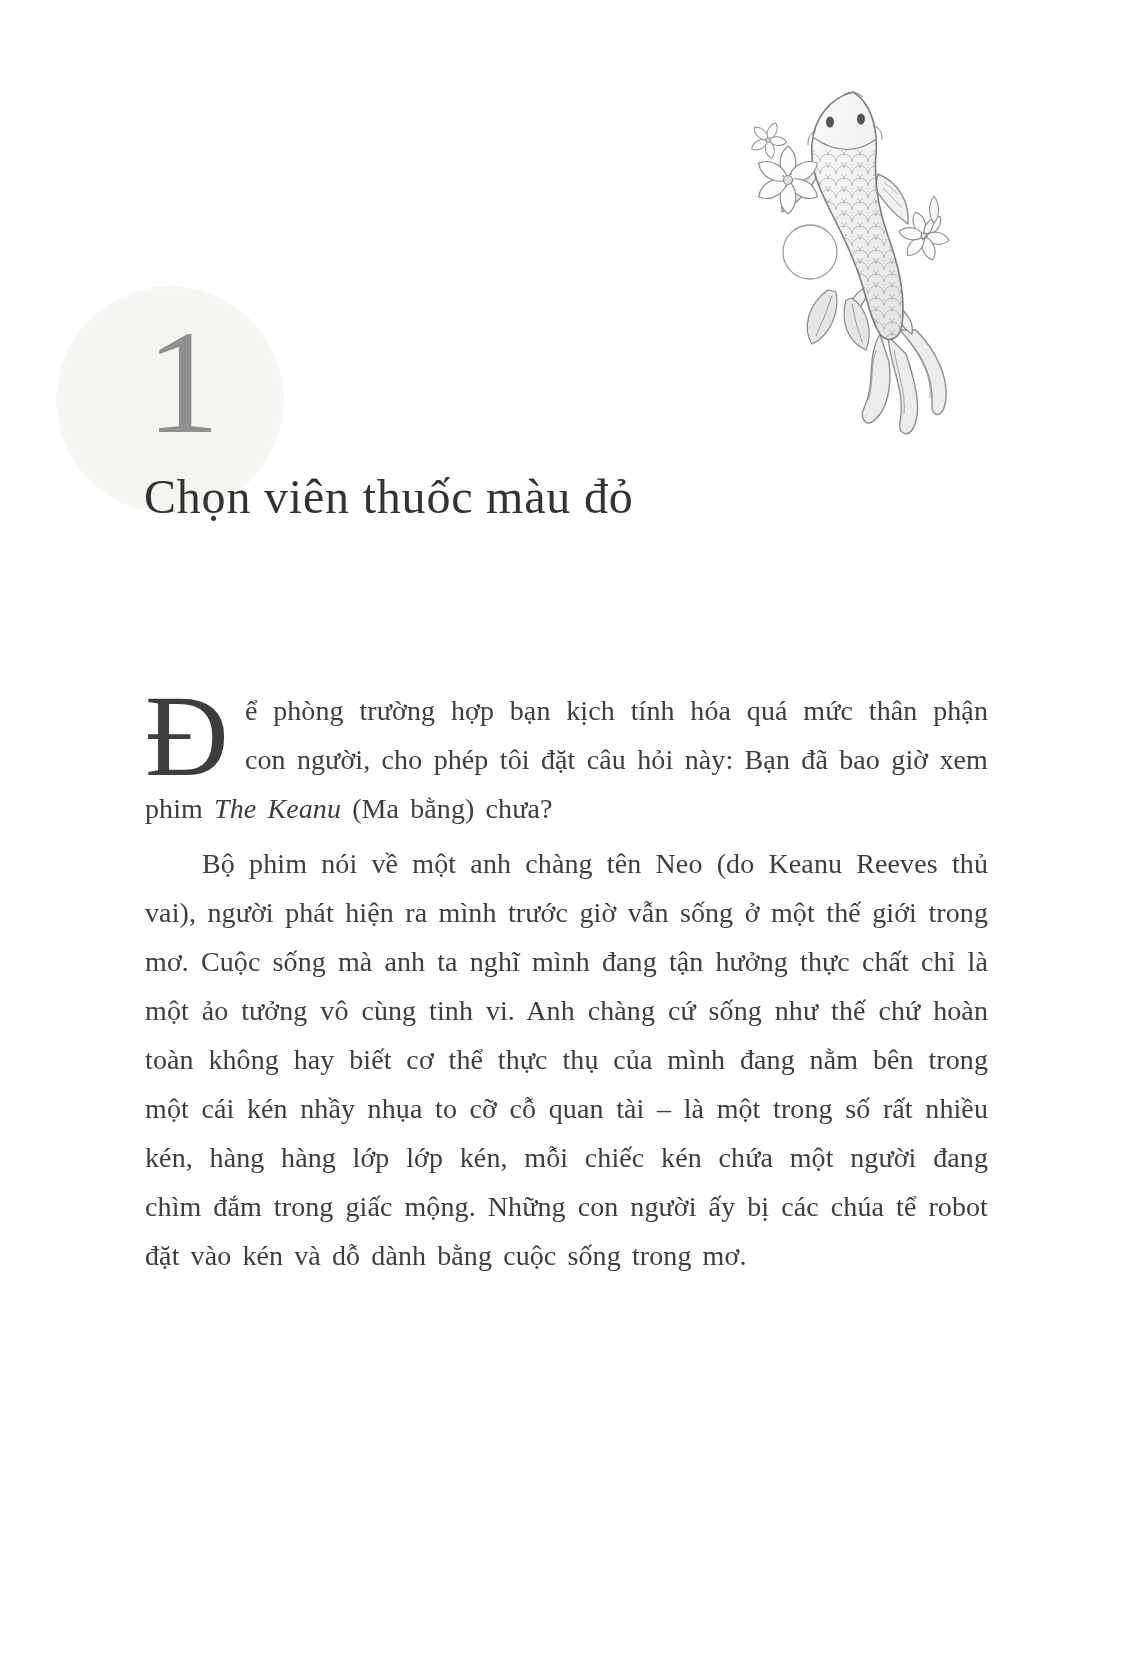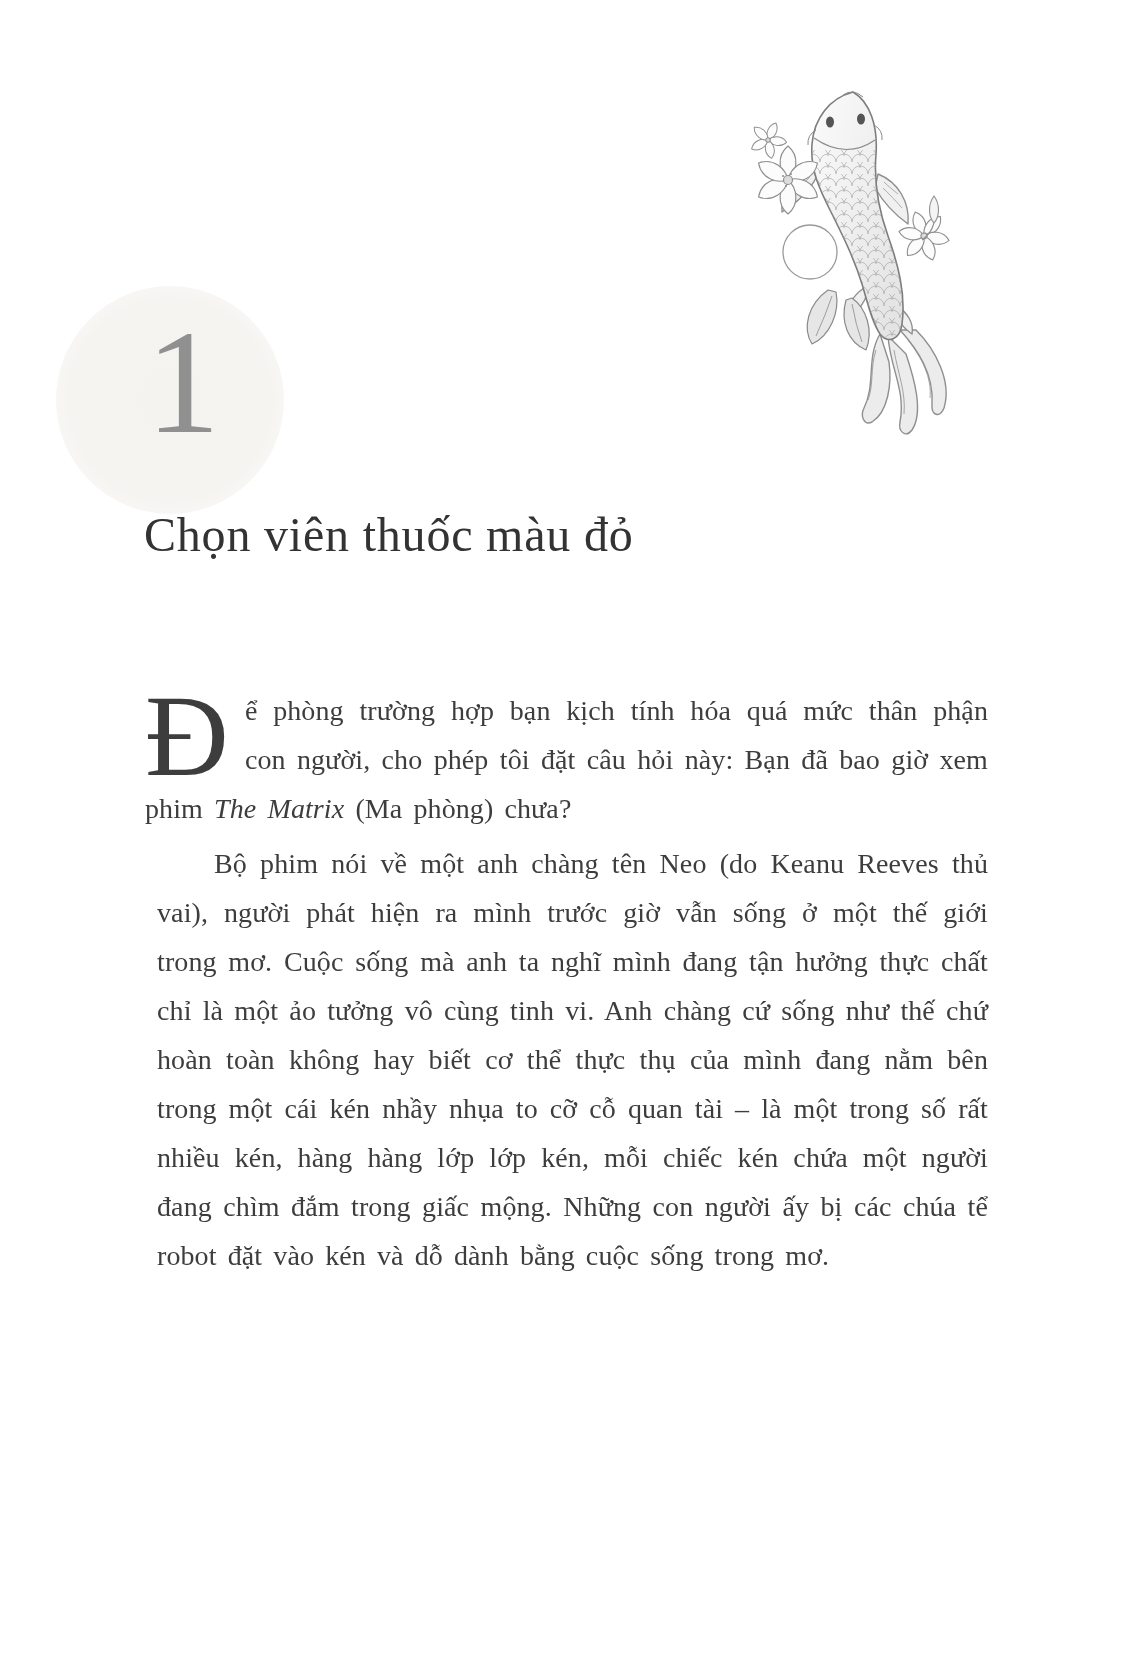--- a/index.html
+++ b/index.html
@@ -25,21 +25,21 @@
     position: absolute;
     left: 146px; top: 308px;
     font-size: 148px;
     line-height: 1;
     color: #909090;
     font-weight: 400;
   }
 
   .chapter-title {
     position: absolute;
-    left: 144px; top: 507px;
+    left: 144px; top: 469px;
     font-size: 48px;
     font-weight: 400;
     color: #333333;
     letter-spacing: 0.8px;
     white-space: nowrap;
   }
 
   .koi {
     position: absolute;
     left: 748px; top: 78px;
@@ -52,21 +52,21 @@
     width: 843px;
     font-size: 28px;
     line-height: 49px;
     color: #3d3d3d;
     text-align: justify;
     word-spacing: 4px;
     letter-spacing: 0.1px;
   }
   .para { margin: 0; }
   .para + .para { margin-top: 6px; }
-  .para.indent { text-indent: 57px; margin-left: 12px; }
+  .para.indent { text-indent: 57px; }
   .para.justify-last { text-align-last: justify; }
   .dropcap {
     float: left;
     font-size: 116px;
     line-height: 94px;
     padding: 3px 16px 0 0;
     color: #3d3d3d;
   }
   em { font-style: italic; }
 </style>
@@ -163,17 +163,17 @@
 
     <g fill="#f4f4f4" stroke="#8f8f8f" stroke-width="1.1">
       <path d="M186 118 C180 126 180 138 186 145 C192 138 192 126 186 118 Z"></path>
       <path d="M186 145 C184 152 180 158 174 162" fill="none"></path>
     </g>
   </svg>
 
   <h1 class="chapter-title">Chọn viên thuốc màu đỏ</h1>
 
   <div class="body-text">
-    <p class="para"><span class="dropcap">Đ</span><span>ể phòng trường hợp bạn kịch tính hóa quá mức thân phận con người, cho phép tôi đặt câu hỏi này: Bạn đã bao giờ xem phim </span><em>The Matrix</em><span> (Ma phòng) chưa?</span></p>
+    <p class="para"><span class="dropcap">Đ</span><span>ể phòng trường hợp bạn kịch tính hóa quá mức thân phận con người, cho phép tôi đặt câu hỏi này: Bạn đã bao giờ xem phim </span><em>The Keanu</em><span> (Ma bằng) chưa?</span></p>
     <p class="para indent">Bộ phim nói về một anh chàng tên Neo (do Keanu Reeves thủ vai), người phát hiện ra mình trước giờ vẫn sống ở một thế giới trong mơ. Cuộc sống mà anh ta nghĩ mình đang tận hưởng thực chất chỉ là một ảo tưởng vô cùng tinh vi. Anh chàng cứ sống như thế chứ hoàn toàn không hay biết cơ thể thực thụ của mình đang nằm bên trong một cái kén nhầy nhụa to cỡ cỗ quan tài – là một trong số rất nhiều kén, hàng hàng lớp lớp kén, mỗi chiếc kén chứa một người đang chìm đắm trong giấc mộng. Những con người ấy bị các chúa tể robot đặt vào kén và dỗ dành bằng cuộc sống trong mơ.</p>
   </div>
 
 </div>
 
 </body></html>

